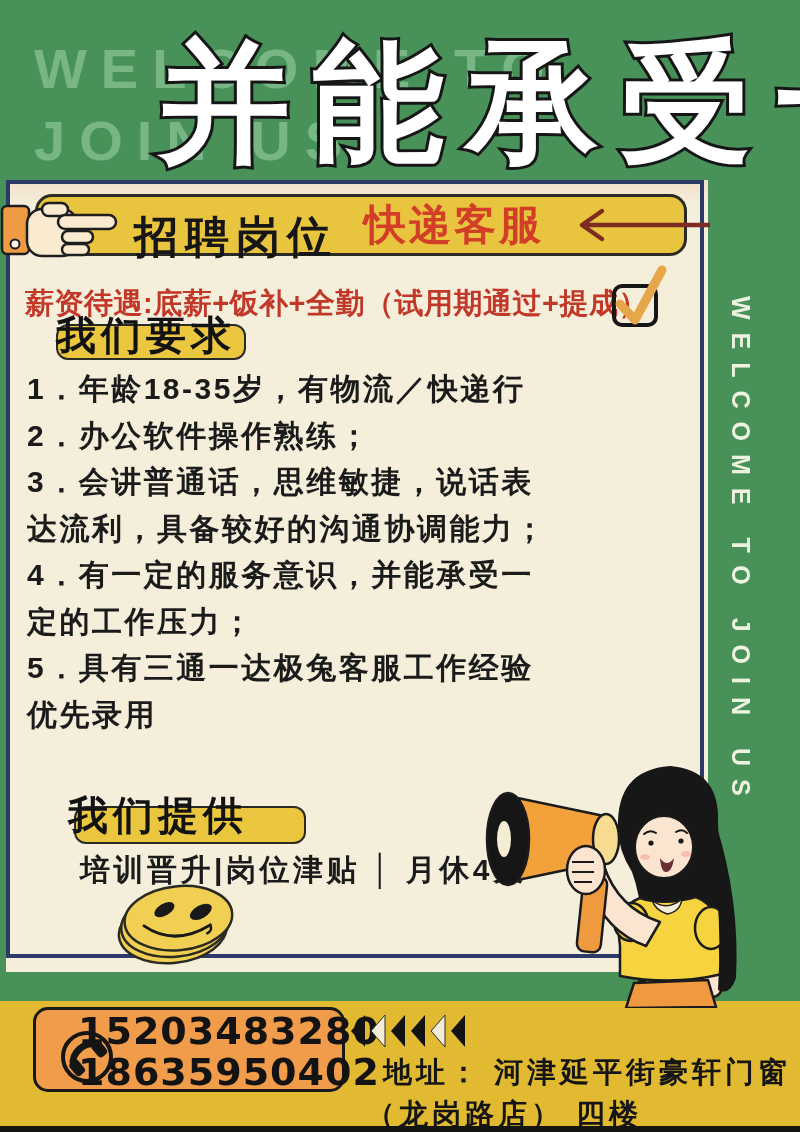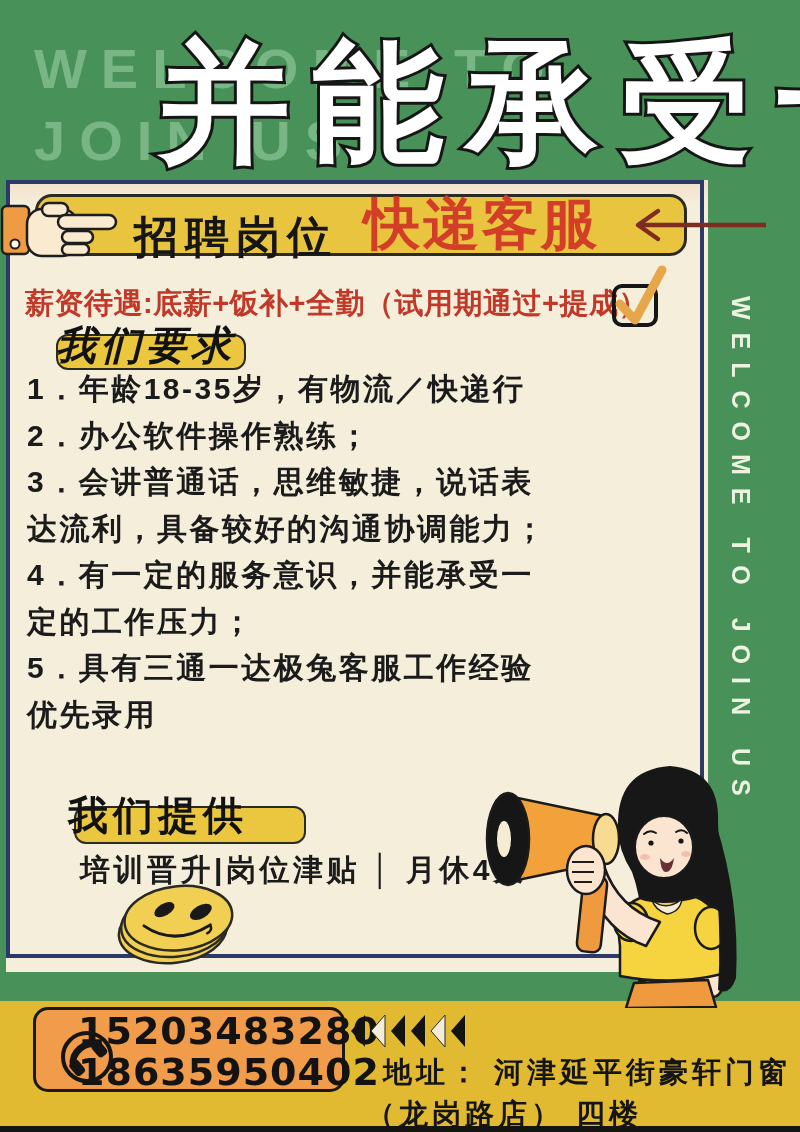--- a/index.html
+++ b/index.html
@@ -24,35 +24,35 @@
   
   .panel-bg{position:absolute;left:6px;top:180px;width:702px;height:792px;
     background:linear-gradient(180deg,#f2dfc9 0%,#f4eedb 3%,#f4eedb 100%);z-index:2;}
   .panel-frame{position:absolute;left:6px;top:180px;width:698px;height:778px;
     border:4px solid #2c3a69;z-index:2;pointer-events:none;}
   
   .banner{position:absolute;left:35px;top:194px;width:652px;height:62px;z-index:3;
     background:#e9c43e;border:3px solid #2b2b25;border-radius:17px;
     display:flex;align-items:center;padding-left:96px;gap:26px;}
   .banner-label{font-size:44px;font-weight:900;color:#161616;letter-spacing:7px;white-space:nowrap;margin-top:24px;}
-  .banner-pos{font-size:56px;font-weight:900;color:#d23e28;letter-spacing:3px;white-space:nowrap;}
+  .banner-pos{font-size:42px;font-weight:900;color:#d23e28;letter-spacing:3px;white-space:nowrap;}
   .banner-arrow{flex:0 0 auto;margin-left:2px;}
   .hand{position:absolute;left:0px;top:190px;width:122px;height:76px;z-index:4;}
   
   .salary{position:absolute;left:25px;top:284px;width:586px;z-index:3;
     font-size:29px;font-weight:bold;color:#c13728;letter-spacing:0.5px;white-space:nowrap;}
   .checkbox{position:absolute;left:612px;top:284px;width:46px;height:43px;z-index:3;
     border:4px solid #161616;border-radius:10px;}
   .checkmark{position:absolute;left:604px;top:254px;z-index:4;}
   
   .hl-wrap{position:absolute;z-index:3;}
   .hl-pill{position:absolute;background:#eac73f;border:2px solid #2b2b25;border-radius:12px;}
   .hl-text{position:relative;font-size:40px;font-weight:900;color:#121212;
     letter-spacing:5px;white-space:nowrap;z-index:1;}
-  .req-head{left:56px;top:318px;font-style:italic;}
+  .req-head{left:56px;top:308px;}
   .req-head .hl-pill{left:0px;top:16px;width:190px;height:36px;}
   .off-head{left:68px;top:788px;}
   .off-head .hl-pill{left:6px;top:18px;width:232px;height:38px;}
   
   .req-list{position:absolute;left:27px;top:366px;width:660px;z-index:3;
     font-size:30px;font-weight:700;color:#1b1b1b;letter-spacing:2.5px;line-height:46.5px;}
   .req-line{white-space:nowrap;}
   
   .benefits{position:absolute;left:80px;top:850px;z-index:3;
     font-size:30px;font-weight:600;color:#1b1b1b;letter-spacing:3.5px;white-space:nowrap;}

